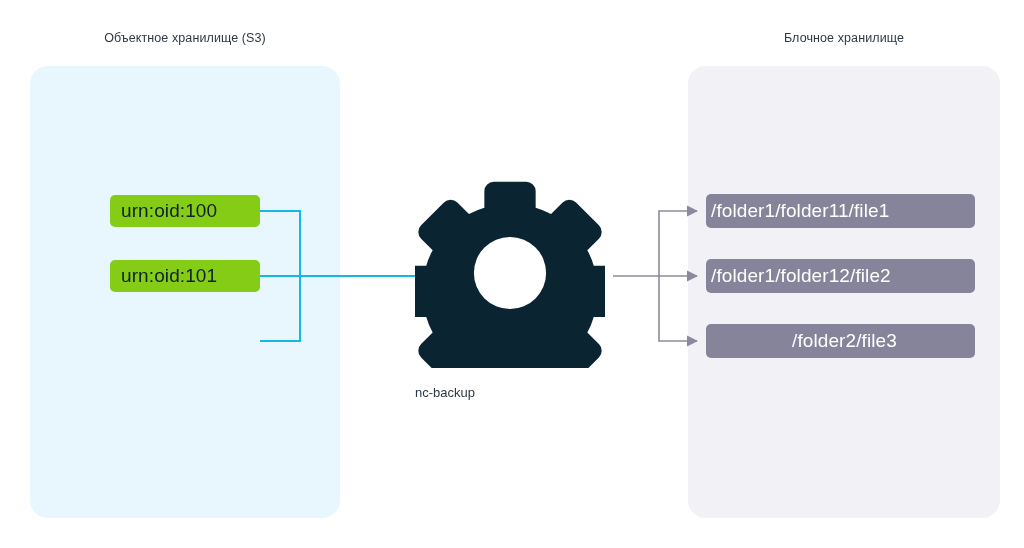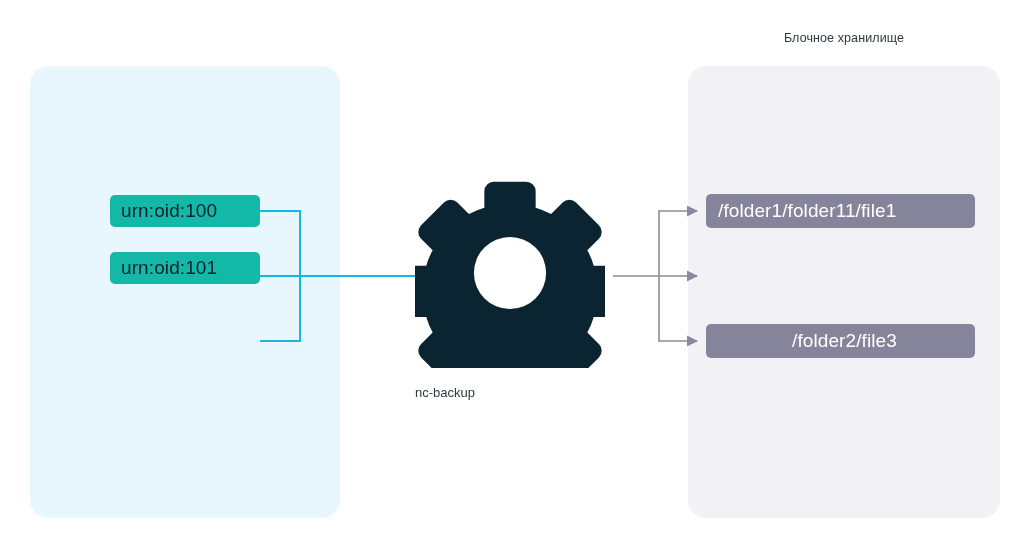--- a/index.html
+++ b/index.html
@@ -60,35 +60,35 @@
     align-items: center;
     border-radius: 5px;
     font-size: 19px;
     letter-spacing: 0.1px;
     white-space: nowrap;
   }
   .node-src {
     left: 110px;
     width: 150px;
     height: 32px;
-    background: #14b8a6;
+    background: #84cc16;
     color: #10202c;
     padding-left: 11px;
   }
   #src-0 { top: 195px; }
-  #src-1 { top: 252px; }
+  #src-1 { top: 260px; }
   #src-2 { top: 325px; }
   .node-dst {
     left: 706px;
     width: 269px;
     height: 34px;
     background: #8584959e;
     background: #85849b;
     color: #ffffff;
-    padding-left: 12px;
+    padding-left: 5px;
   }
   #dst-0 { top: 194px; }
   #dst-1 { top: 259px; }
   #dst-2 { top: 324px; justify-content: center; padding-left: 8px; }
   .gear-wrap {
     position: absolute;
     left: 415px;
     top: 178px;
     width: 190px;
     height: 190px;
@@ -111,20 +111,21 @@
   }
 </style>
 </head>
 <body>
 
 <div class="canvas">
 
   <div class="panel" id="panel-left"></div>
   <div class="panel" id="panel-right"></div>
 
+  <div class="panel-title" id="title-left">Объектное хранилище (S3)</div>
 
   <div class="panel-title" id="title-right">Блочное хранилище</div>
 
   <svg class="wires">
     <defs>
       <marker id="arrow-cyan" viewBox="0 0 10 10" refX="9" refY="5" markerWidth="7" markerHeight="7" orient="auto-start-reverse">
         <path d="M 0 0 L 10 5 L 0 10 z" fill="#16b6e6"></path>
       </marker>
       <marker id="arrow-gray" viewBox="0 0 10 10" refX="9" refY="5" markerWidth="7" markerHeight="7" orient="auto-start-reverse">
         <path d="M 0 0 L 10 5 L 0 10 z" fill="#8a8a9e"></path>
@@ -164,15 +165,16 @@
       "></path>
     </svg>
   </div>
 
   <div class="gear-label">nc-backup</div>
 
   <div class="node node-src" id="src-0">urn:oid:100</div>
   <div class="node node-src" id="src-1">urn:oid:101</div>
 
   <div class="node node-dst" id="dst-0">/folder1/folder11/file1</div>
+  <div class="node node-dst" id="dst-1">/folder1/folder12/file2</div>
   <div class="node node-dst" id="dst-2">/folder2/file3</div>
 
 </div>
 
 </body></html>

